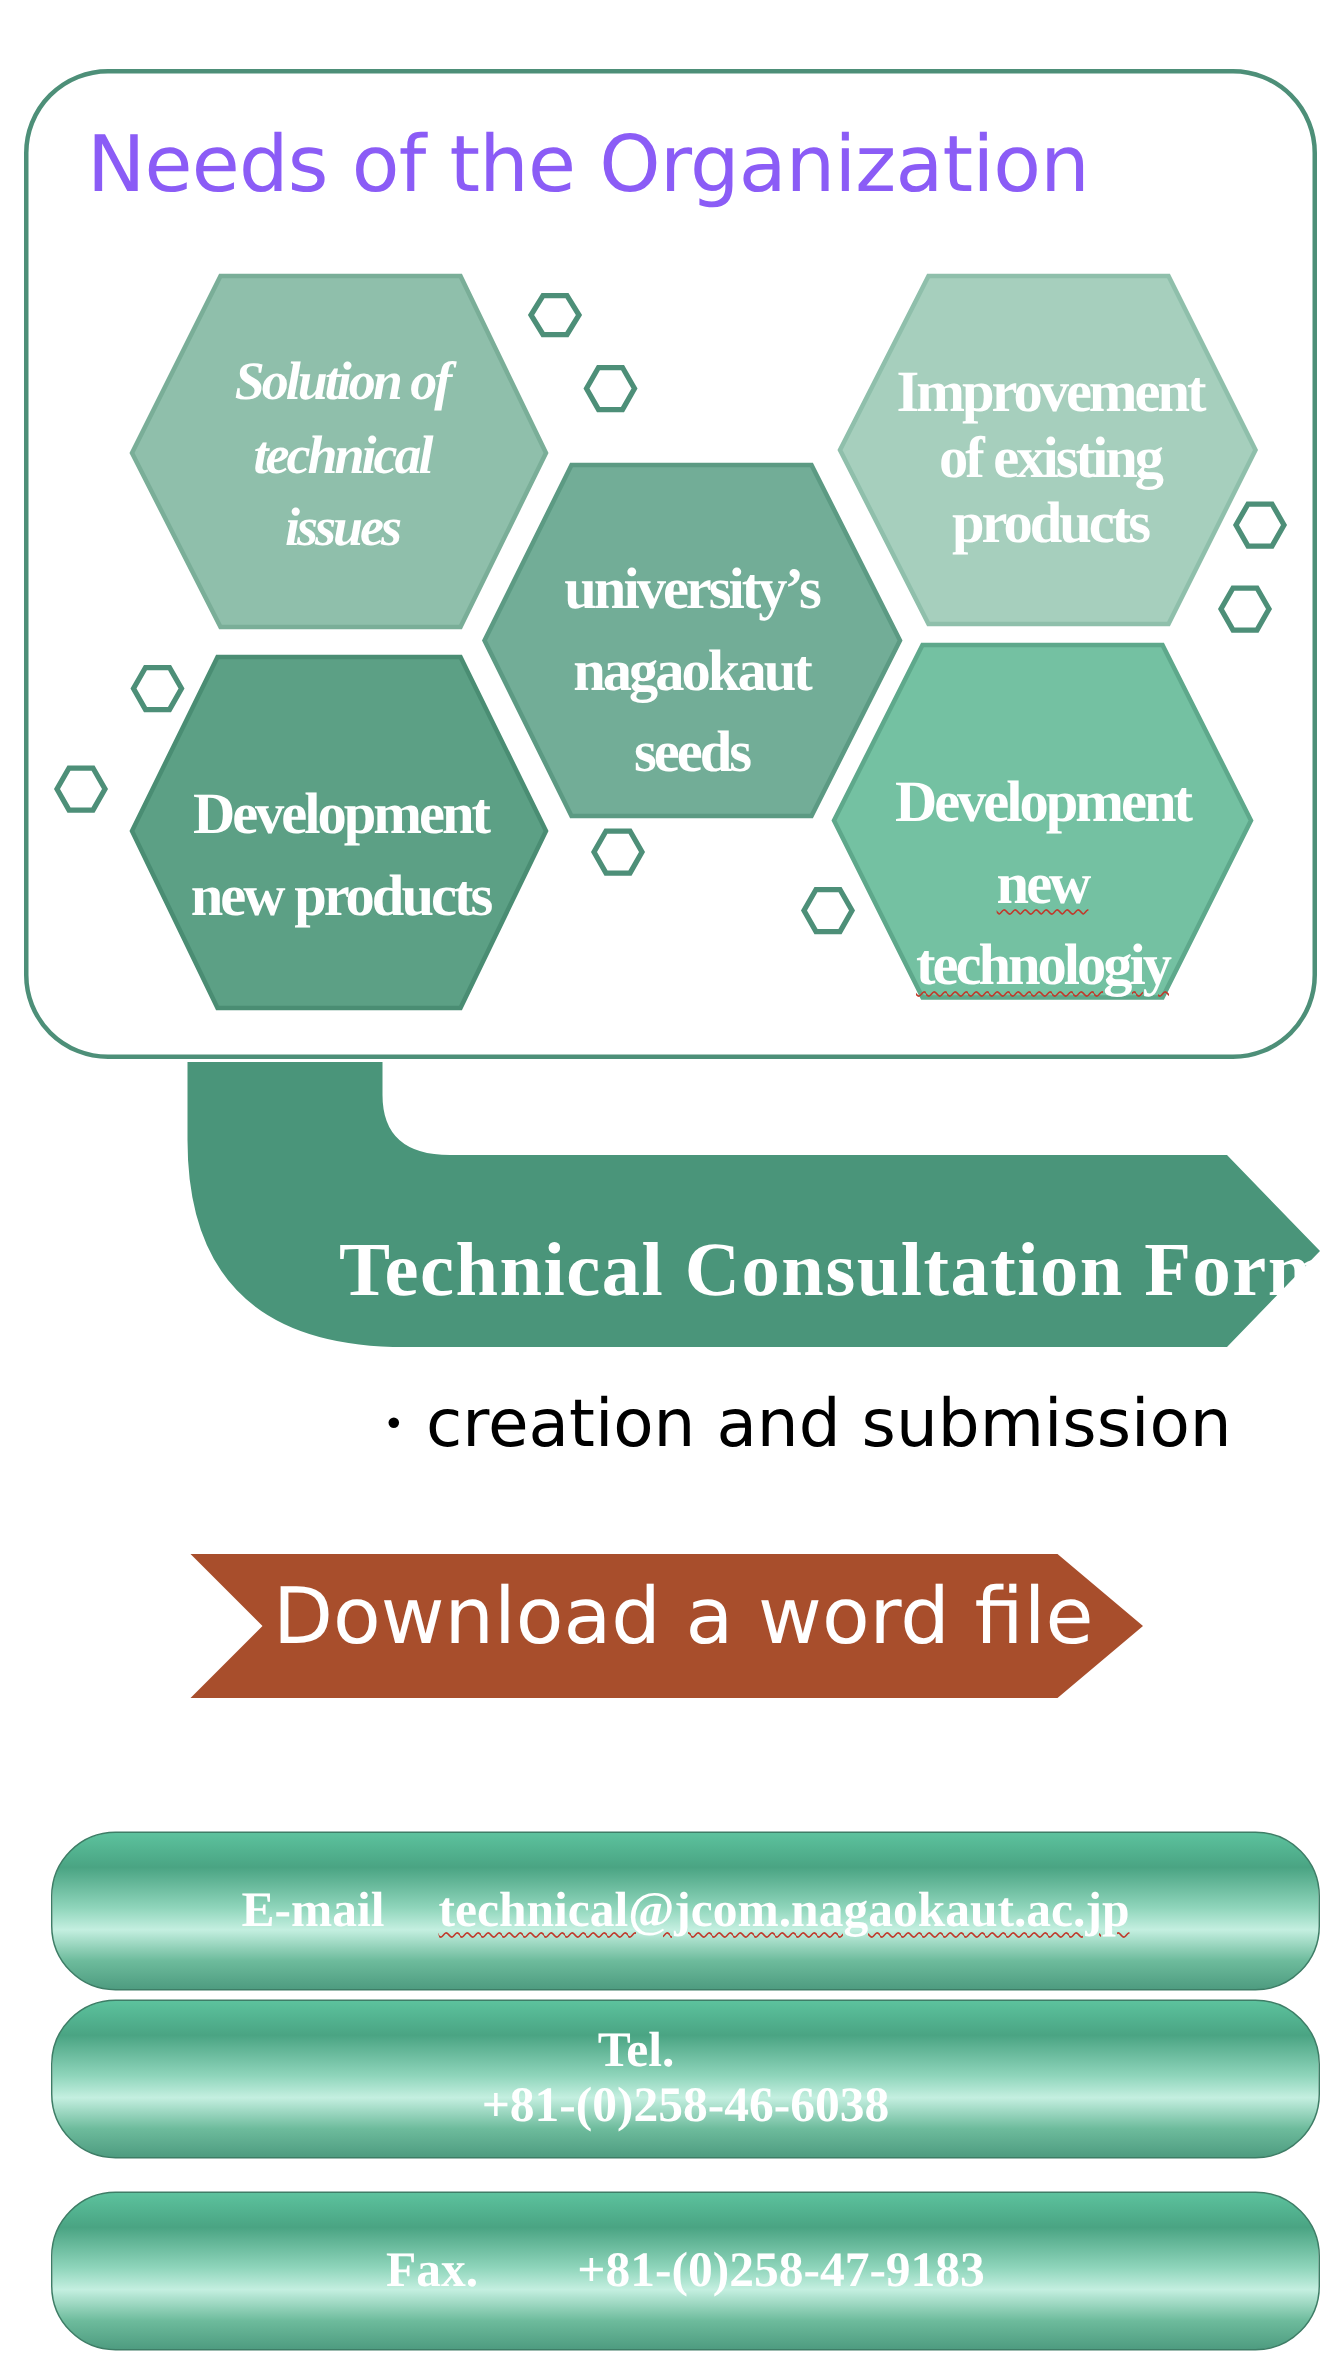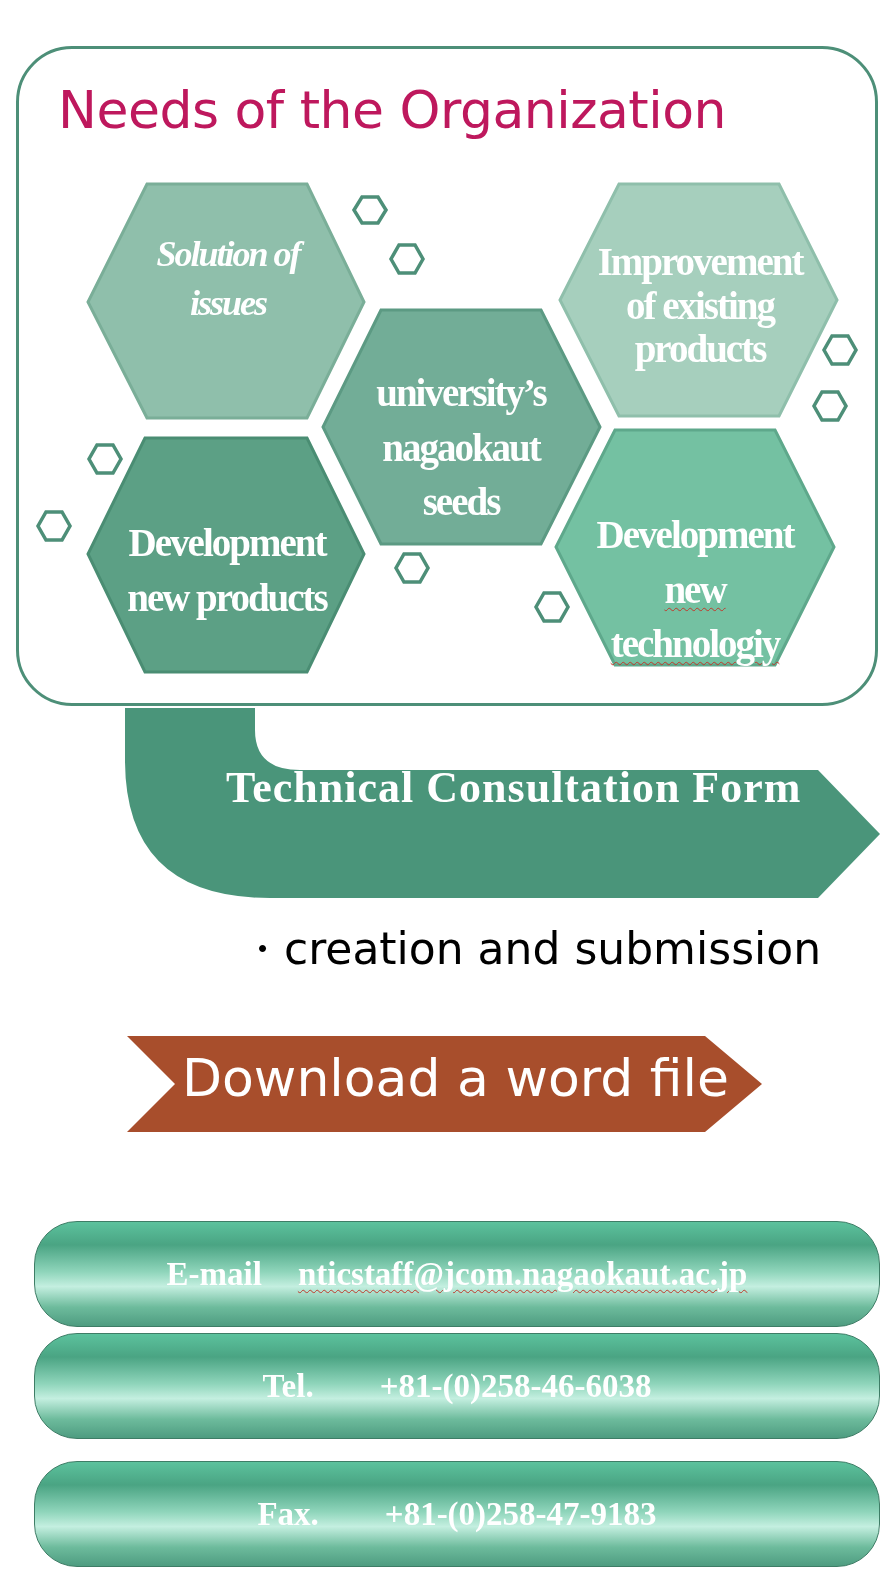--- a/index.html
+++ b/index.html
@@ -2,35 +2,35 @@
 <html><head>
 <meta charset="utf-8">
 <style>
   html, body { margin: 0; padding: 0; background: #ffffff; }
   body { width: 890px; height: 1570px; position: relative; overflow: hidden; font-family: "Liberation Sans", sans-serif; }
   .needs-box {
     position: absolute; left: 16px; top: 46px; width: 862px; height: 660px;
     border: 3px solid #4d8f78; border-radius: 56px; background: #fff; box-sizing: border-box;
   }
   .needs-title {
-    position: absolute; left: 58px; top: 80px; font-size: 52px; color: #be185d;
+    position: absolute; left: 58px; top: 80px; font-size: 52px; color: #8b5cf6;
     font-family: "DejaVu Sans", sans-serif; letter-spacing: -0.5px;
   }
   .hex-svg { position: absolute; left: 0; top: 0; width: 890px; height: 720px; }
   .hex-label {
     position: absolute; color: #ffffff; text-align: center;
     font-family: "Liberation Serif", serif; font-weight: bold; letter-spacing: -1.5px;
     line-height: 1.12;
   }
   .hex-label.big { font-size: 36px; letter-spacing: -2px; line-height: 1.35; }
   .hex-label.med { font-size: 39px; letter-spacing: -2px; }
   .squiggle { text-decoration: underline wavy #c0392b; text-decoration-thickness: 1px; text-underline-offset: 4px; }
   .arrow-svg { position: absolute; left: 0; top: 700px; width: 890px; height: 210px; }
   .form-label {
-    position: absolute; left: 226px; top: 762px; color: #fff; font-size: 44px;
+    position: absolute; left: 226px; top: 818px; color: #fff; font-size: 51px;
     font-family: "Liberation Serif", serif; font-weight: bold; letter-spacing: 1px;
   }
   .subtext {
     position: absolute; left: 240px; top: 920px; font-size: 44px; color: #000;
     font-family: "DejaVu Sans", sans-serif;
   }
   .download-svg { position: absolute; left: 120px; top: 1030px; width: 650px; height: 110px; cursor: pointer; }
   .download-label {
     position: absolute; left: 182px; top: 1048px; color: #fff; font-size: 52px;
     font-family: "DejaVu Sans", sans-serif; cursor: pointer;
@@ -67,20 +67,21 @@
     <polygon points="822,392 838,392 846,406 838,420 822,420 814,406"></polygon>
     <polygon points="97,445 113,445 121,459 113,473 97,473 89,459"></polygon>
     <polygon points="46,512 62,512 70,526 62,540 46,540 38,526"></polygon>
     <polygon points="404,554 420,554 428,568 420,582 404,582 396,568"></polygon>
     <polygon points="544,593 560,593 568,607 560,621 544,621 536,607"></polygon>
   </g>
 </svg>
 
 <div class="hex-label big" style="left:118px; top:230px; width:220px;font-style:italic;">
   <div>Solution of</div>
+  <div>technical</div>
   <div>issues</div>
 </div>
 <div class="hex-label med" style="left:590px; top:240px; width:220px;">
   <div>Improvement</div>
   <div>of existing</div>
   <div>products</div>
 </div>
 <div class="hex-label med" style="left:345px; top:366px; width:232px; line-height:1.4;">
   <div>university’s</div>
   <div>nagaokaut seeds</div>
@@ -100,22 +101,22 @@
 <div class="form-label">Technical Consultation Form</div>
 <div class="subtext">・creation and submission</div>
 
 <svg class="download-svg" viewBox="0 0 650 110">
   <polygon points="7,6 585,6 642,54 585,102 7,102 55,54" fill="#a84e2c"></polygon>
 </svg>
 <div class="download-label">Download a word file</div>
 
 <div class="pill" style="top:1221px;">
   <span class="k">E-mail</span>
-  <span class="v squiggle">nticstaff@jcom.nagaokaut.ac.jp</span>
+  <span class="v squiggle">technical@jcom.nagaokaut.ac.jp</span>
 </div>
-<div class="pill" style="top:1333px;">
+<div class="pill" style="top:1333px;flex-direction:column;">
   <span class="k wide">Tel.</span>
   <span class="v">+81-(0)258-46-6038</span>
 </div>
 <div class="pill" style="top:1461px;">
   <span class="k wide">Fax.</span>
   <span class="v">+81-(0)258-47-9183</span>
 </div>
 
 </body></html>

